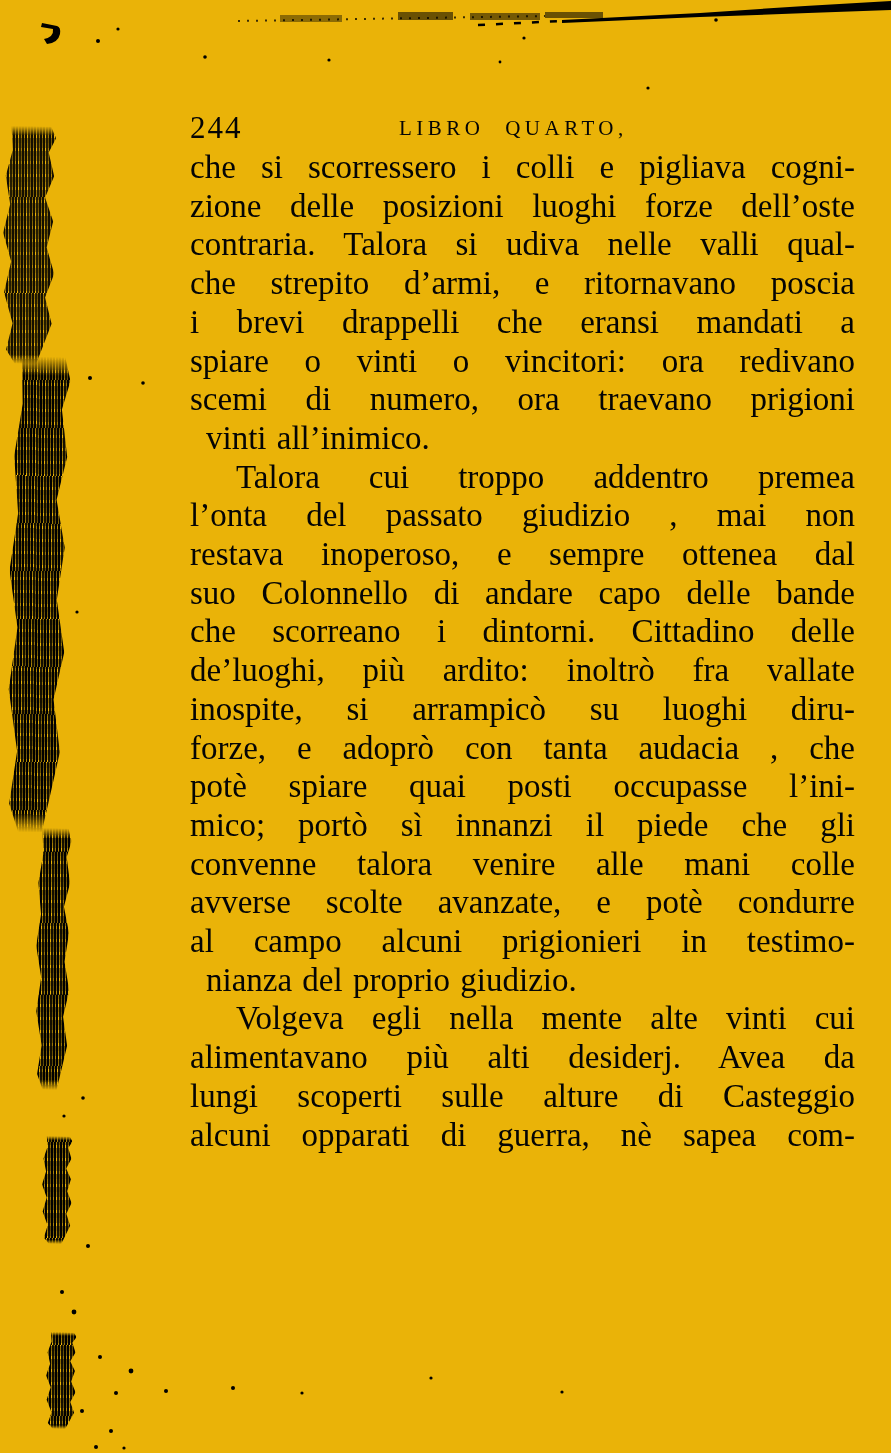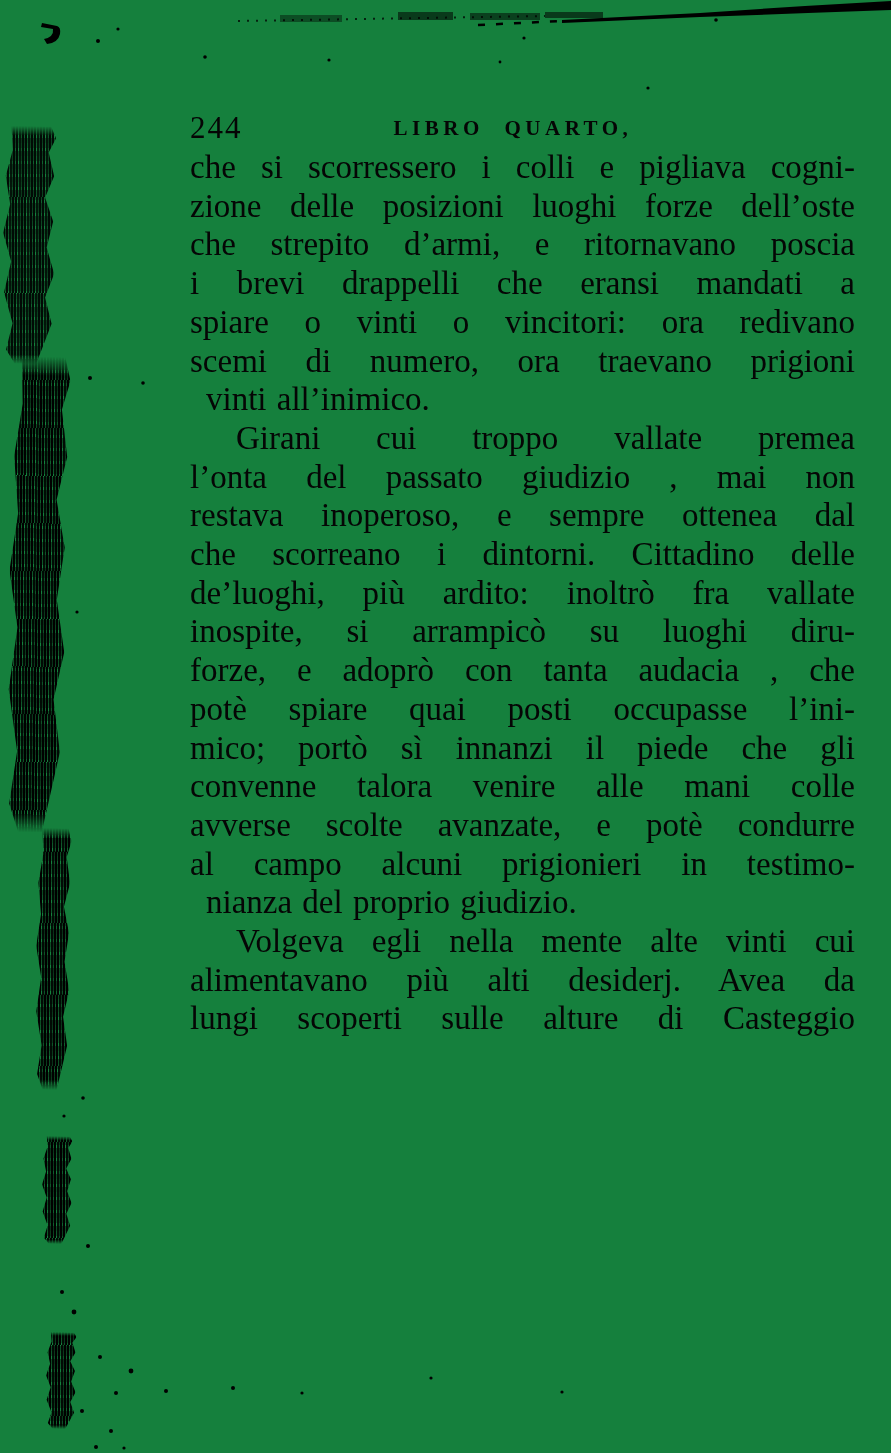--- a/index.html
+++ b/index.html
@@ -1,21 +1,21 @@
 <!DOCTYPE html>
 <html><head>
 <meta charset="utf-8">
 <style>
   html, body { margin: 0; padding: 0; background: #ffffff; }
 
   .page {
     position: relative;
     width: 891px;
     height: 1453px;
-    background: #15803d;
+    background: #eab308;
     overflow: hidden;
     font-family: "Liberation Serif", "DejaVu Serif", serif;
     color: #050505;
   }
 
   
   .header {
     position: absolute;
     left: 190px;
     top: 110px;
@@ -29,21 +29,21 @@
     font-size: 31px;
     letter-spacing: 2px;
     font-weight: normal;
   }
   .running {
     position: absolute;
     left: 50%;
     top: 6px;
     transform: translateX(-54%);
     font-size: 21px;
-    font-weight: bold;
+    font-weight: normal;
     letter-spacing: 4.5px;
     word-spacing: 11px;
     white-space: nowrap;
   }
 
   
   .text-col {
     position: absolute;
     left: 190px;
     top: 148px;
@@ -145,36 +145,39 @@
   </svg>
 
   <div class="header">
     <span class="pagenum">244</span>
     <span class="running">LIBRO QUARTO,</span>
   </div>
 
   <div class="text-col">
       <div class="line">che si scorressero i colli e pigliava cogni-</div>
       <div class="line">zione delle posizioni luoghi forze dell’oste</div>
+      <div class="line">contraria. Talora si udiva nelle valli qual-</div>
       <div class="line">che strepito d’armi, e ritornavano poscia</div>
       <div class="line">i brevi drappelli che eransi mandati a</div>
       <div class="line">spiare o vinti o vincitori: ora redivano</div>
       <div class="line">scemi di numero, ora traevano prigioni</div>
       <div class="line parend">vinti all’inimico.</div>
-      <div class="line indent">Girani cui troppo vallate premea</div>
+      <div class="line indent">Talora cui troppo addentro premea</div>
       <div class="line">l’onta del passato giudizio , mai non</div>
       <div class="line">restava inoperoso, e sempre ottenea dal</div>
+      <div class="line">suo Colonnello di andare capo delle bande</div>
       <div class="line">che scorreano i dintorni. Cittadino delle</div>
       <div class="line">de’luoghi, più ardito: inoltrò fra vallate</div>
       <div class="line">inospite, si arrampicò su luoghi diru-</div>
       <div class="line">forze, e adoprò con tanta audacia , che</div>
       <div class="line">potè spiare quai posti occupasse l’ini-</div>
       <div class="line">mico; portò sì innanzi il piede che gli</div>
       <div class="line">convenne talora venire alle mani colle</div>
       <div class="line">avverse scolte avanzate, e potè condurre</div>
       <div class="line">al campo alcuni prigionieri in testimo-</div>
       <div class="line parend">nianza del proprio giudizio.</div>
       <div class="line indent">Volgeva egli nella mente alte vinti cui</div>
       <div class="line">alimentavano più alti desiderj. Avea da</div>
       <div class="line">lungi scoperti sulle alture di Casteggio</div>
+      <div class="line">alcuni opparati di guerra, nè sapea com-</div>
     </div>
 
 </div>
 
 </body></html>

